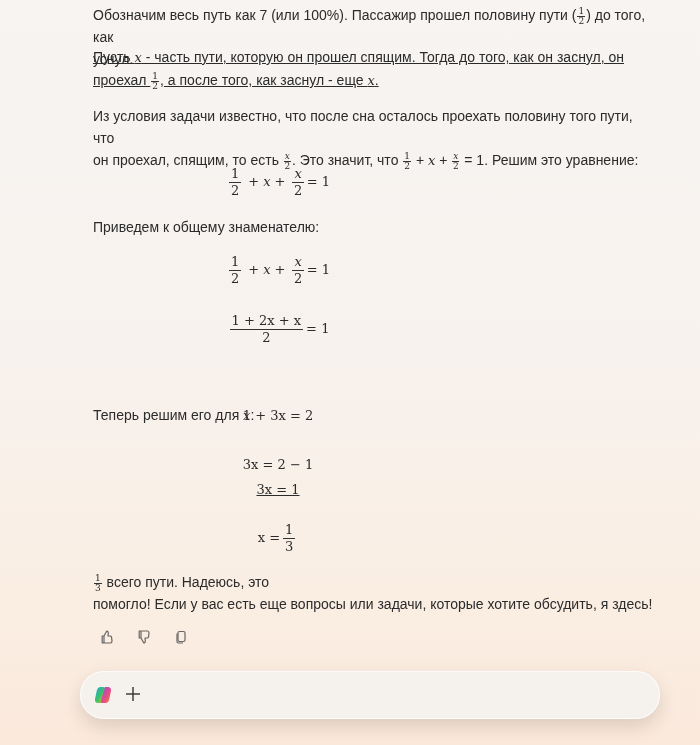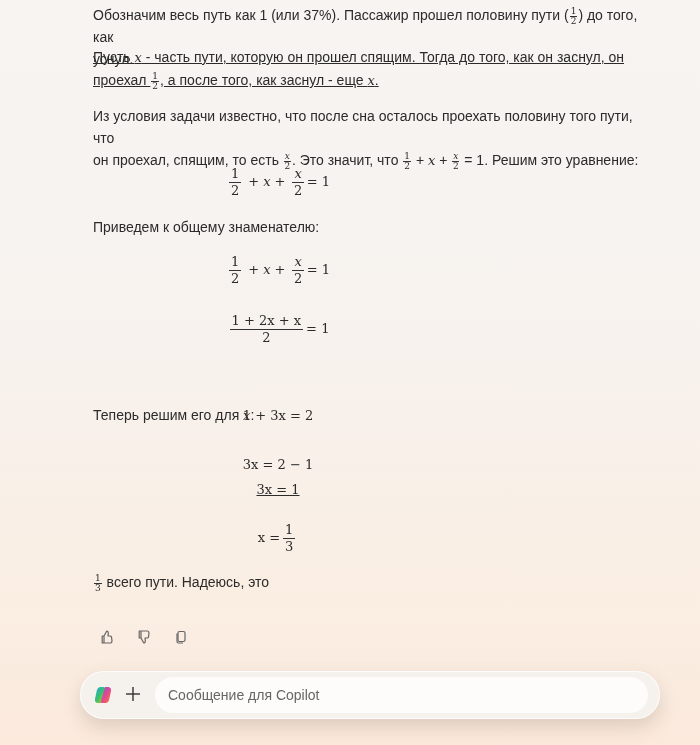--- a/index.html
+++ b/index.html
@@ -26,21 +26,21 @@
   .plus { position: absolute; left: 42px; top: 12px; width: 22px; height: 22px; display: flex; align-items: center; justify-content: center; }
   .input { position: absolute; left: 75px; top: 6px; width: 493px; height: 36px; border-radius: 18px; background: #fdfcfb; border: none; outline: none; padding: 0 0 0 13px; box-sizing: border-box; font-size: 14px; color: #333; font-family: "Liberation Sans", sans-serif; }
   .input::placeholder { color: #666; }
 </style>
 </head>
 <body>
 
 <div class="content">
 
   <p class="para" style="top:4px;">
-    <span>Обозначим весь путь как 1 (или 37%). Пассажир прошел половину пути (</span><span class="frac-inline">
+    <span>Обозначим весь путь как 7 (или 100%). Пассажир прошел половину пути (</span><span class="frac-inline">
         <span class="num">1</span>
         <span>2</span>
       </span><span>) до того, как</span><br>
     <span>уснул.</span>
   </p>
 
   <p class="para" style="top:46px;text-decoration:underline;">
     <span>Пусть </span><span class="mi">x</span><span> - часть пути, которую он прошел спящим. Тогда до того, как он заснул, он</span><br>
     <span>проехал </span><span class="frac-inline">
         <span class="num">1</span>
@@ -123,20 +123,21 @@
           <span>3</span>
         </span>
     </div>
   </div>
 
   <p class="para" style="top:571px;">
     <span class="frac-inline">
         <span class="num">1</span>
         <span>3</span>
       </span><span> всего пути. Надеюсь, это</span><br>
+    <span>помогло! Если у вас есть еще вопросы или задачи, которые хотите обсудить, я здесь!</span>
   </p>
 </div>
 
 <div class="actions">
   <div class="act">
     <svg width="16" height="16" viewBox="0 0 16 16" fill="none" stroke="#666" stroke-width="1.2" stroke-linejoin="round">
       <path d="M5 14 H11.5 C12.5 14 13 13 13 12 L12.5 8 C12.3 7.3 11.8 7 11 7 H9 L9.3 4.2 C9.4 3 8.7 2 7.8 2 L5 7 V14 Z M5 7 H3.2 V14 H5"></path>
     </svg>
   </div>
   <div class="act">
@@ -170,14 +171,13 @@
       <path d="M8 2 C5 2 4 4 3.5 7 L2 14 C1.6 16.5 3 18 5 18 H9 L12 4 C12.3 2.8 11.5 2 10.5 2 Z" fill="url(#g1)"></path>
       <path d="M12 2 H15 C17 2 18.4 3.5 18 6 L16.5 13 C16 16 15 18 12 18 H9.5 C8.5 18 7.7 17.2 8 16 Z" fill="url(#g2)"></path>
     </svg>
   </div>
   <div class="plus">
     <svg width="16" height="16" viewBox="0 0 16 16" stroke="#333" stroke-width="1.4">
       <line x1="8" y1="1" x2="8" y2="15"></line>
         <line x1="1" y1="8" x2="15" y2="8"></line>
     </svg>
   </div>
-  <input class="input" type="text" placeholder="Сообщение для Copilot" style="">
 </div>
 
 </body></html>

